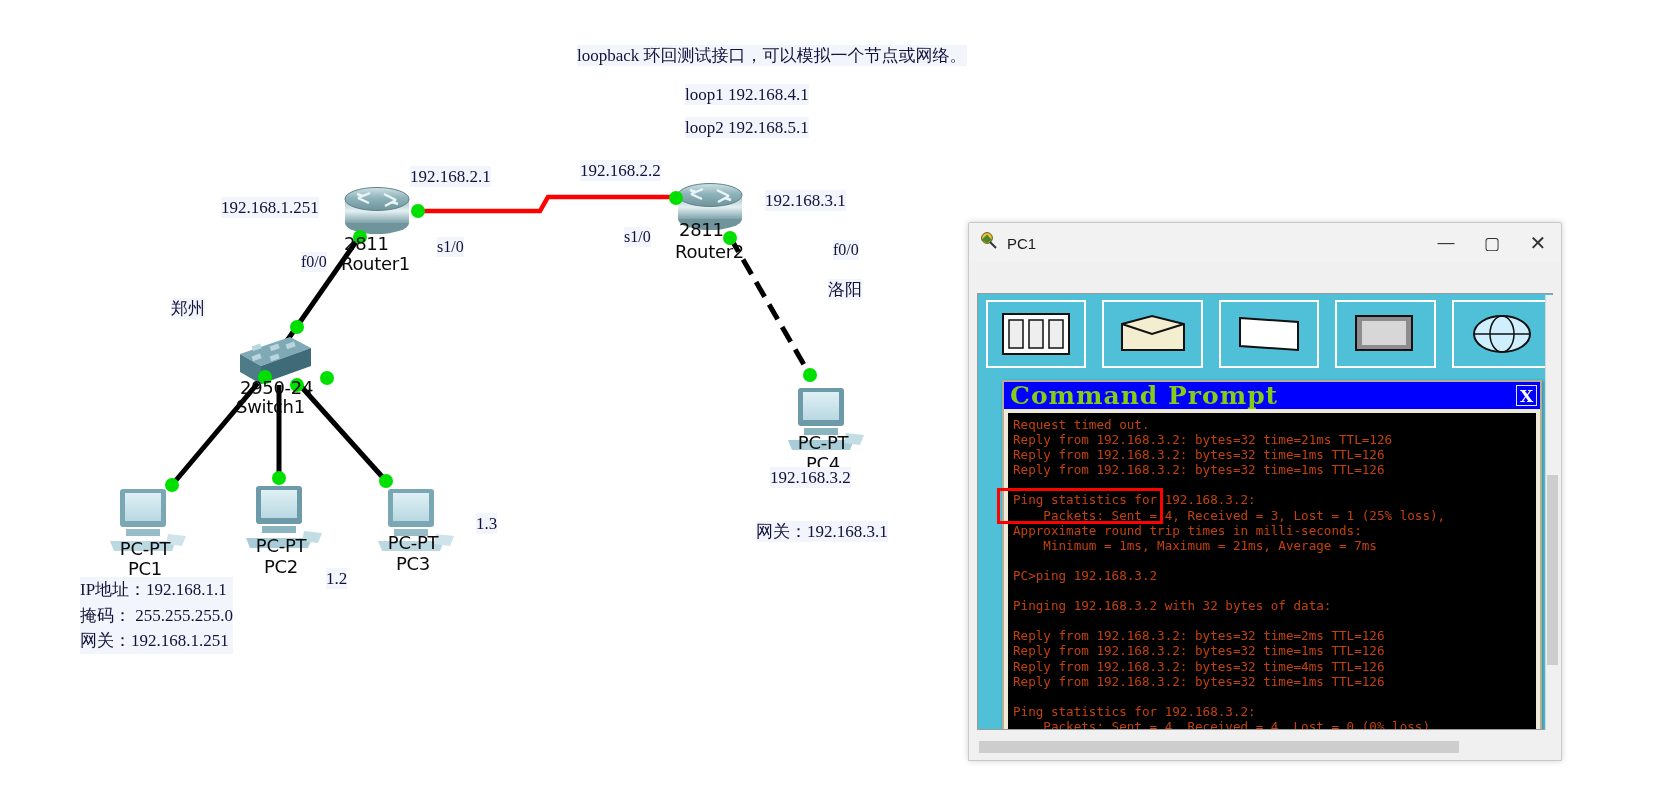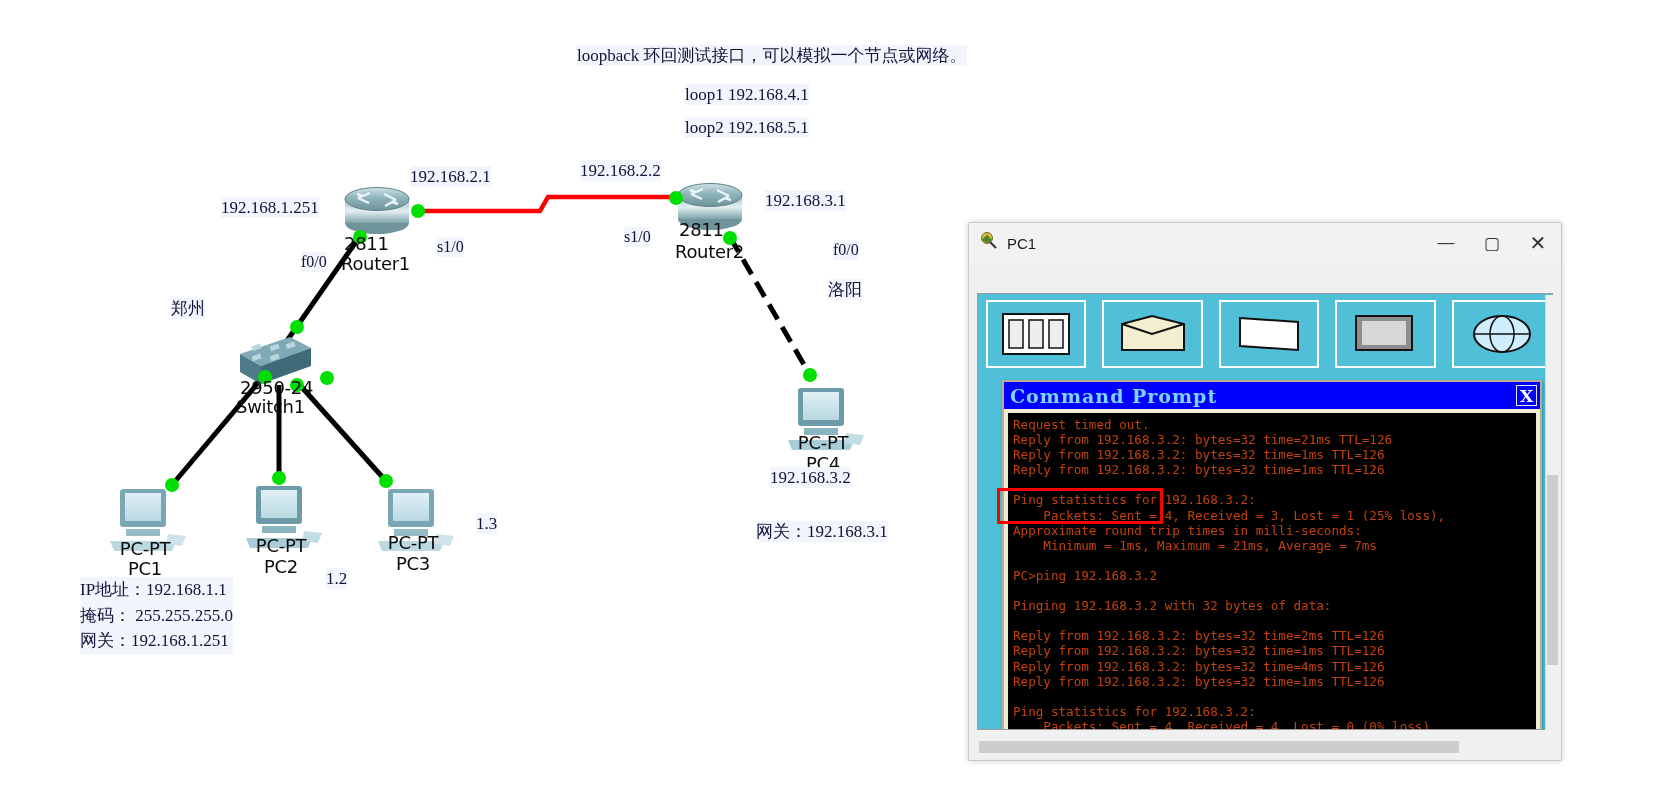--- a/index.html
+++ b/index.html
@@ -100,22 +100,22 @@
     position:absolute;left:24px;top:86px;width:536px;height:424px;
     background:#efe9d8;
     border:2px solid #b5ad94;
     box-shadow:1px 1px 3px rgba(0,0,0,.3);
   }
   .cmdtitle{
     height:27px;background:#0000ff;display:flex;align-items:center;
     justify-content:space-between;padding:0 3px 0 6px;
   }
   .cmdtitle .ctxt{
-    color:#7dd3fc;font-family:"DejaVu Serif", serif;
-    font-weight:bold;font-size:19px;letter-spacing:1px;
+    color:#84cc16;font-family:"DejaVu Serif", serif;
+    font-weight:bold;font-size:25px;letter-spacing:1px;
   }
   .cmdtitle .cx{
     color:#ffffff;font-family:"DejaVu Serif", serif;font-weight:bold;
     font-size:17px;width:19px;height:19px;display:flex;align-items:center;
     justify-content:center;border:1px solid #e6e6e6;background:#0000ff;
   }
   .term{
     position:absolute;left:4px;top:31px;right:4px;bottom:4px;
     background:#000000;color:#c2410c;
     font-family:"DejaVu Sans Mono","Liberation Mono",monospace;

